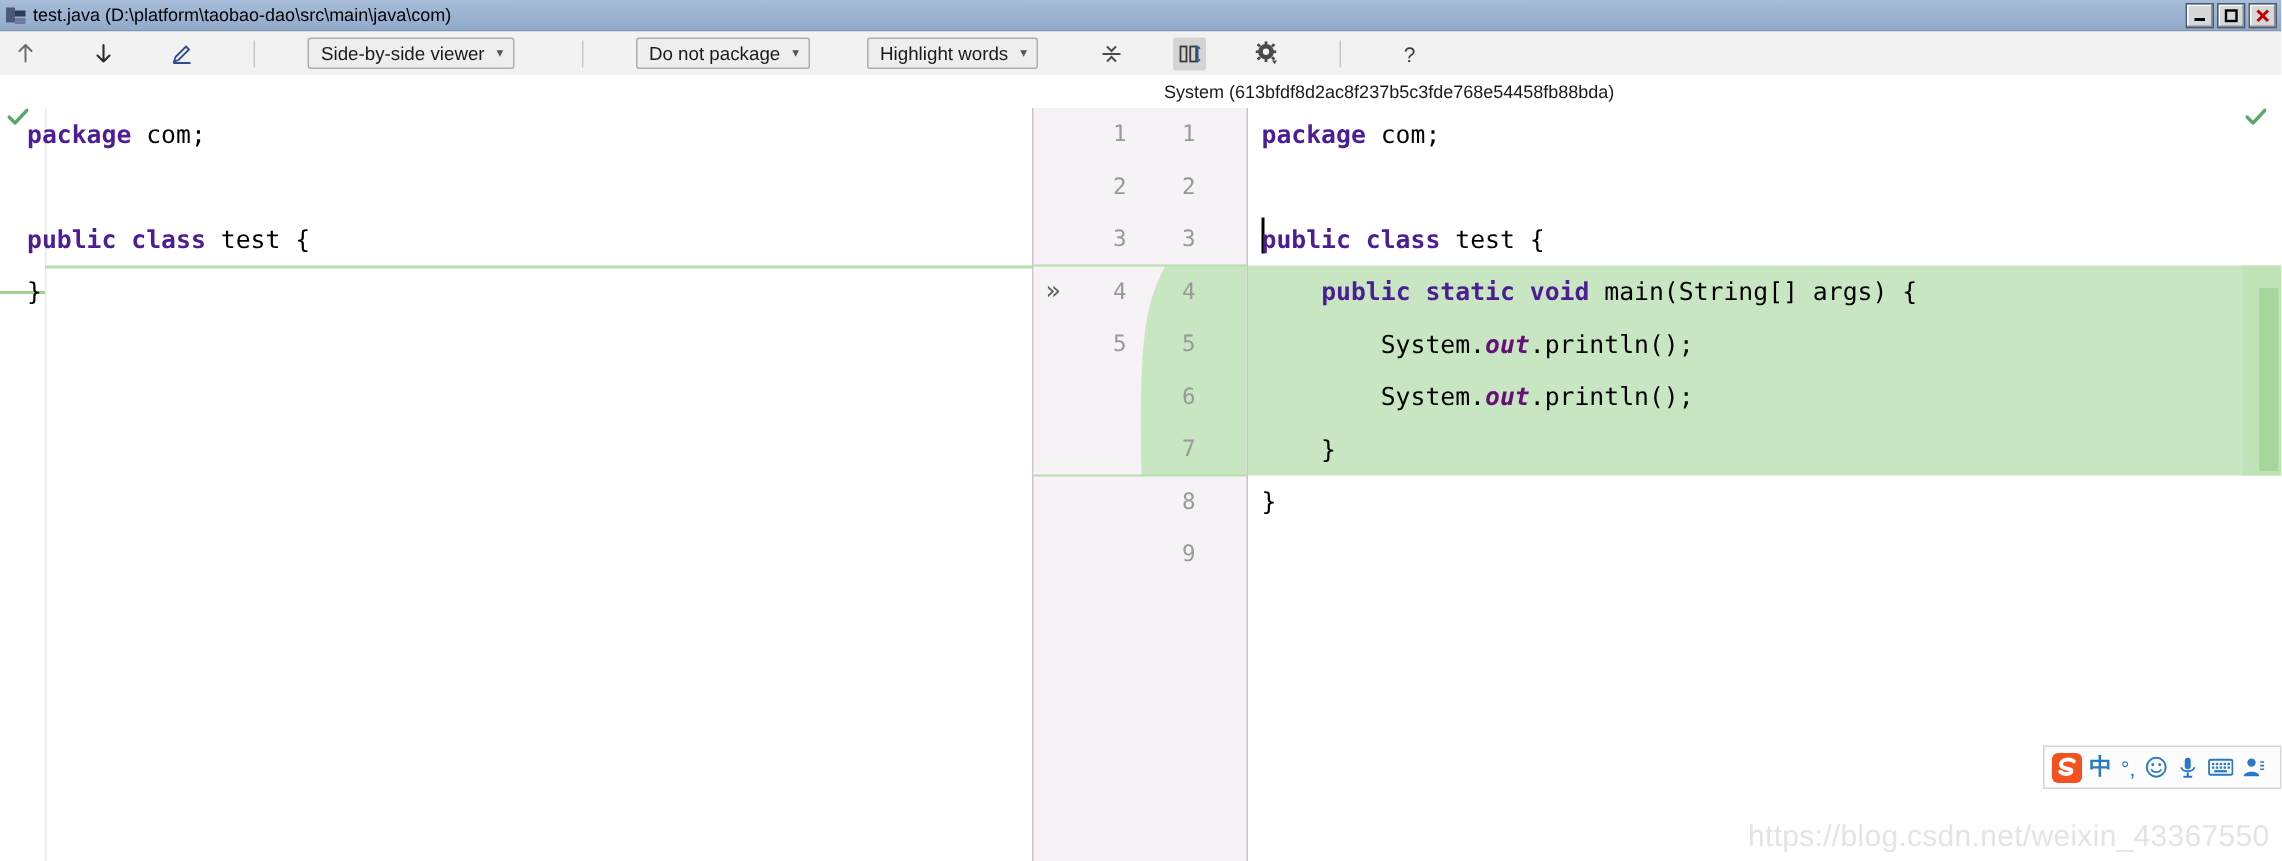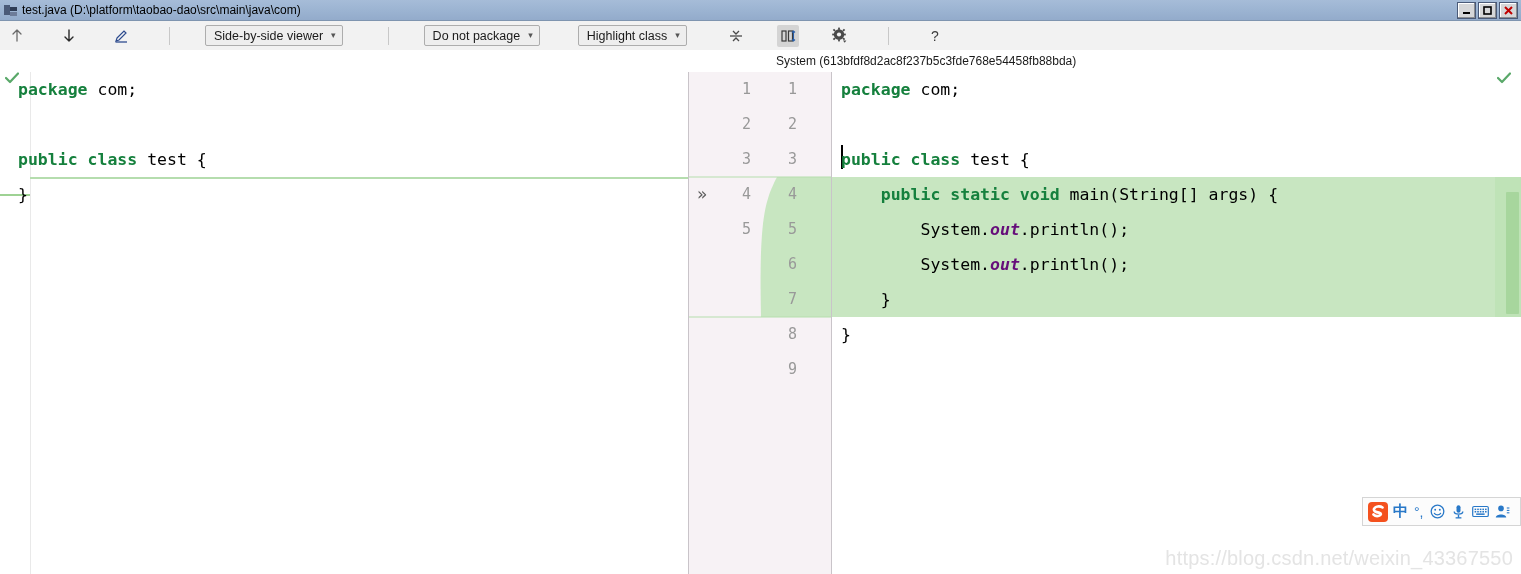--- a/index.html
+++ b/index.html
@@ -129,21 +129,21 @@
   }
 
   .code {
     position: absolute; left: 0; top: 0;
     font-family: "DejaVu Sans Mono", monospace;
     font-size: 16.5px;
     line-height: 35px;
     white-space: pre;
     color: #000000;
   }
-  .kw { color: #15803d; font-weight: bold; }
+  .kw { color: #4c1d95; font-weight: bold; }
   .field { color: #660e7a; font-style: italic; font-weight: bold; }
 
   .line { height: 35px; white-space: pre; }
 
   
   .diff-band {
     position: absolute; left: 0; top: 105px; width: 689px; height: 140px;
     background: #c8e6c1;
   }
   
@@ -292,21 +292,21 @@
       <span class="chev">▾</span>
     </div>
     <div class="tb-sep"></div>
 
     <div class="dropdown">
       <span>Do not package</span>
       <span class="chev">▾</span>
     </div>
 
     <div class="dropdown">
-      <span>Highlight class</span>
+      <span>Highlight words</span>
       <span class="chev">▾</span>
     </div>
 
     <div class="tb-icon">
       <svg width="16" height="16" viewBox="0 0 16 16">
         <path d="M2 8 L14 8" stroke="#4a4a4a" stroke-width="1.3"></path>
         <path d="M5 3 L8 6 L11 3" stroke="#4a4a4a" stroke-width="1.3" fill="none"></path>
         <path d="M5 13 L8 10 L11 13" stroke="#4a4a4a" stroke-width="1.3" fill="none"></path>
       </svg>
     </div>

